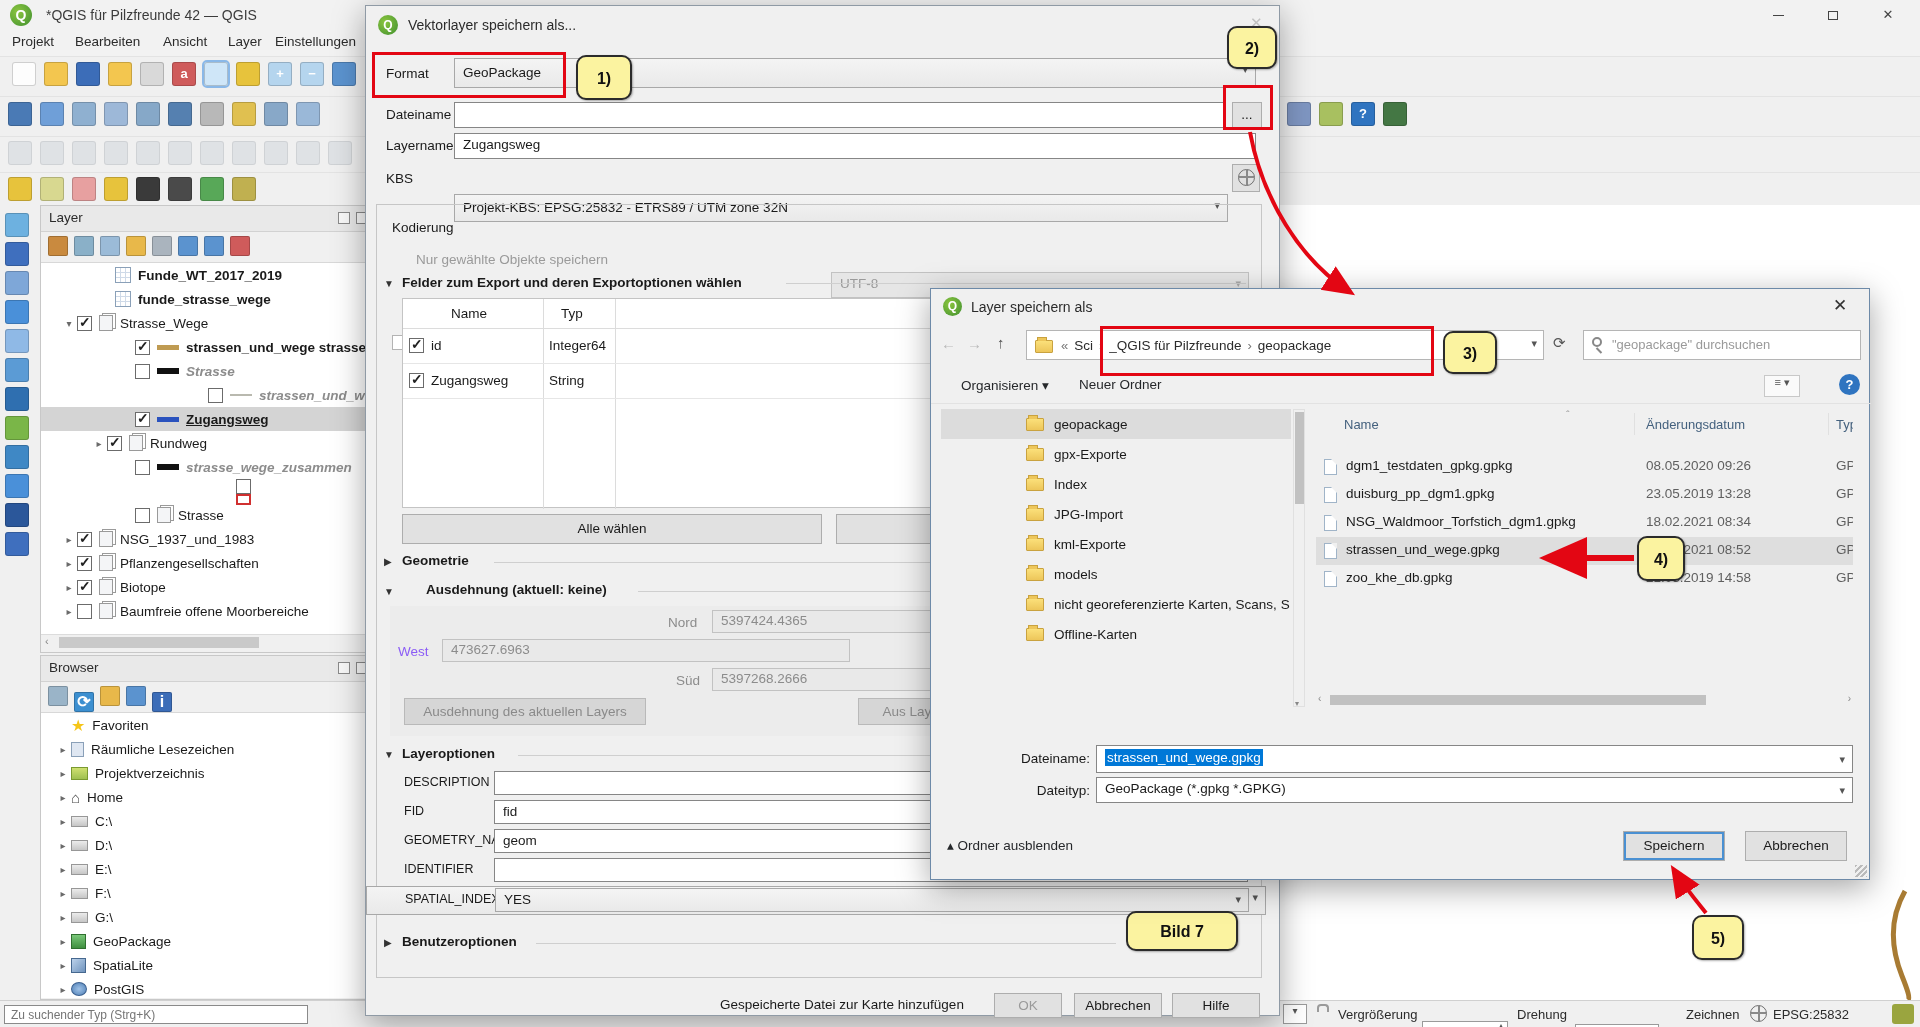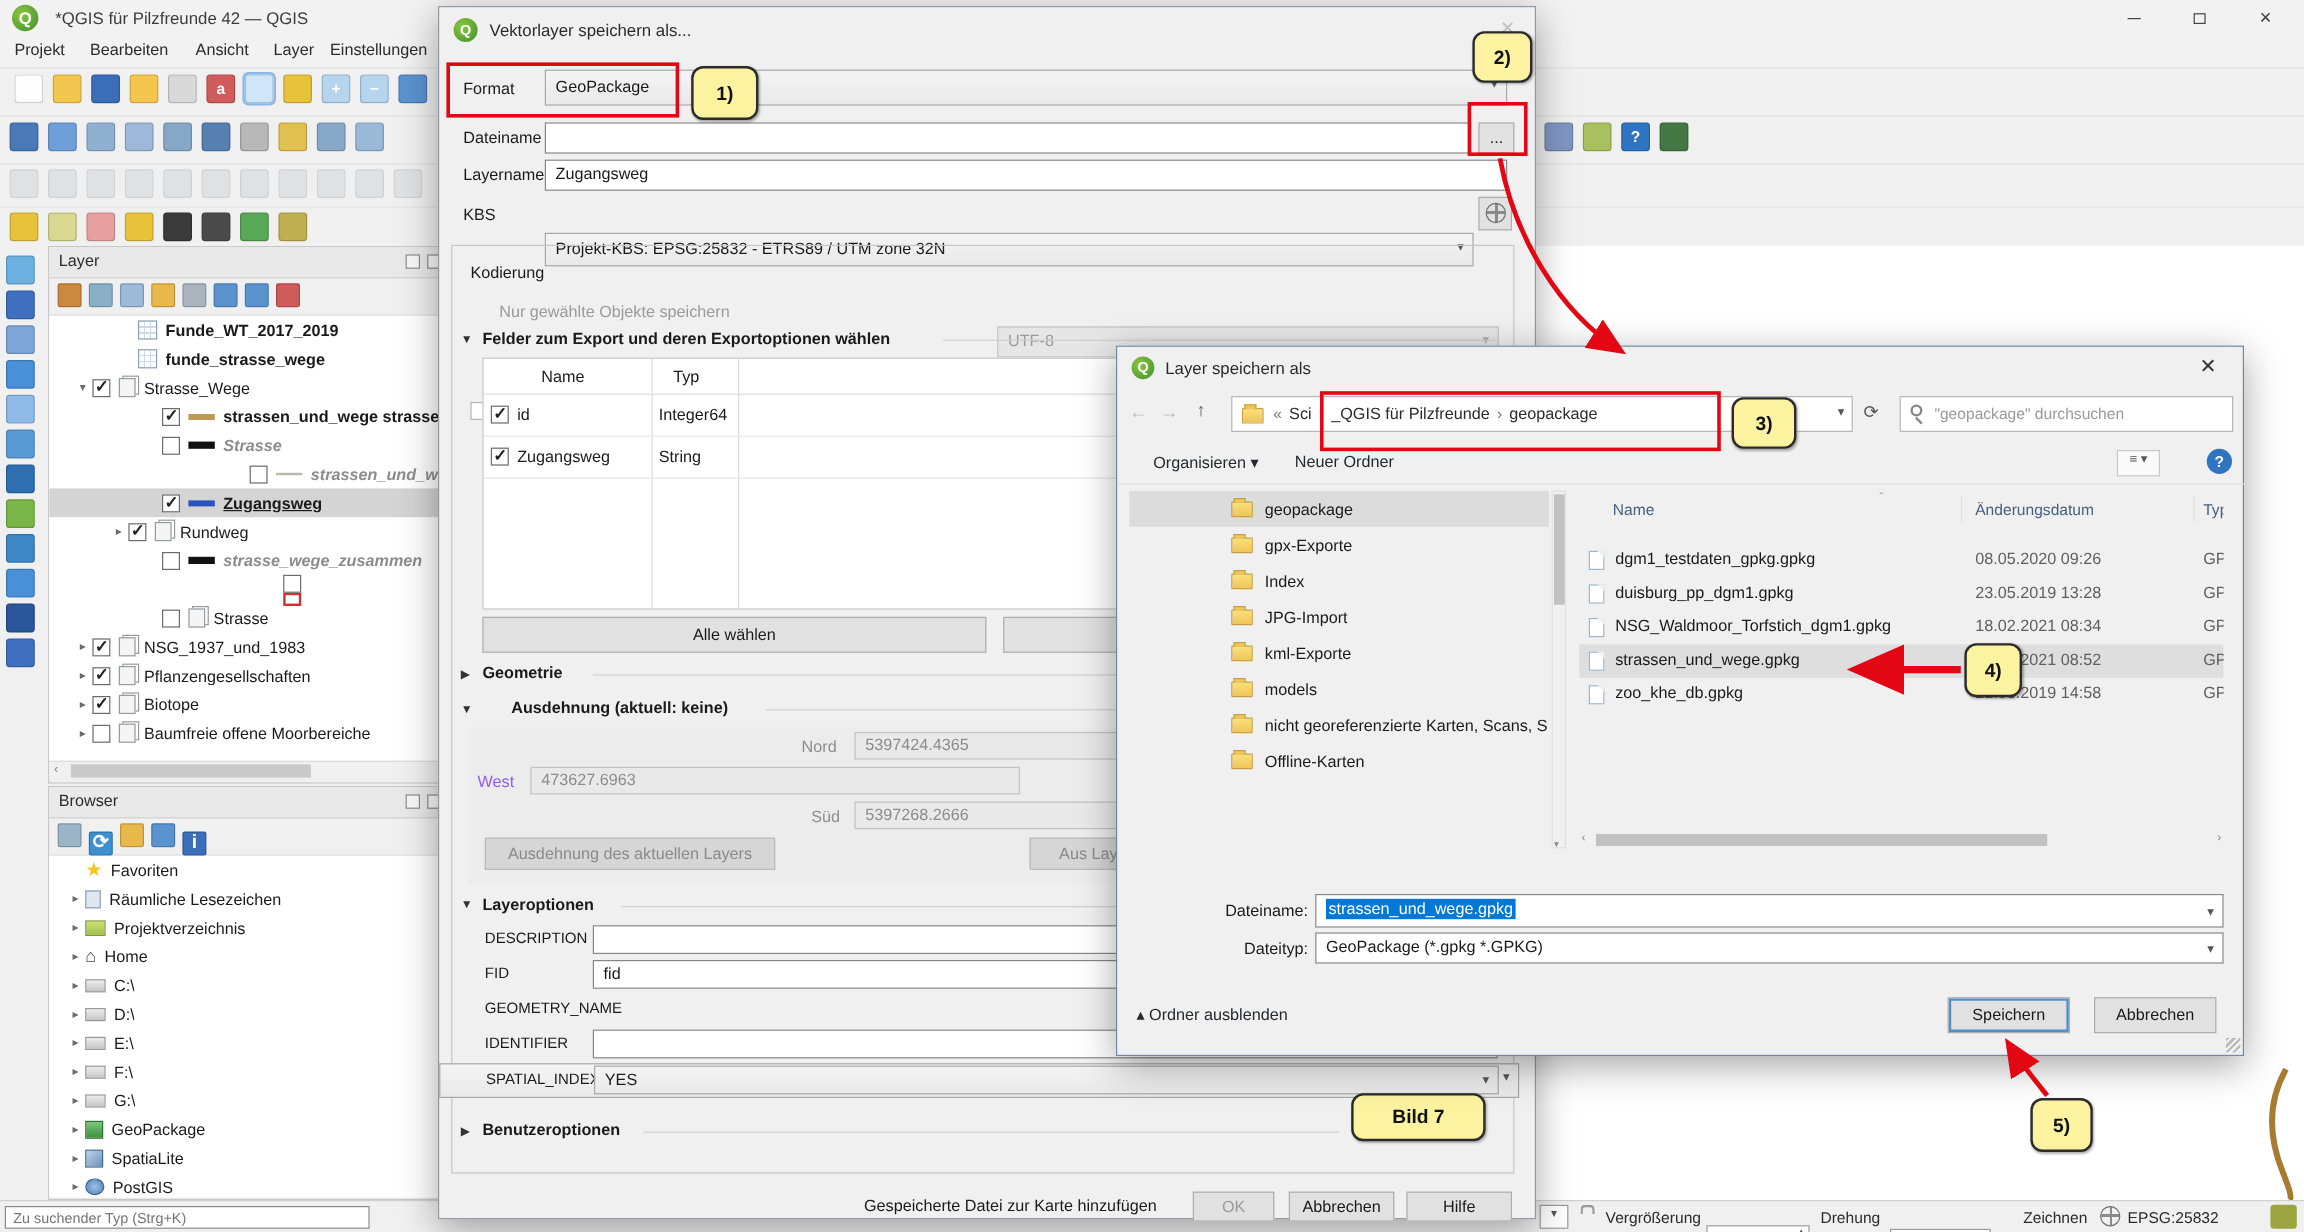--- a/index.html
+++ b/index.html
@@ -474,20 +474,21 @@
         <span class="inp" style="position:absolute;left:128px;top:1px;width:754px;height:24px;padding-top:3px;"></span>
       </div>
 
       <div style="position:relative;height:29px;">
         <span class="fld-label" style="position:absolute;left:38px;top:5px;font-size:12.5px;">FID</span>
         <span class="inp" style="position:absolute;left:128px;top:1px;width:754px;height:24px;padding-top:3px;">fid</span>
       </div>
 
       <div style="position:relative;height:29px;">
         <span class="fld-label" style="position:absolute;left:38px;top:5px;font-size:12.5px;">GEOMETRY_NAME</span>
+        <span class="inp" style="position:absolute;left:128px;top:1px;width:754px;height:24px;padding-top:3px;">geom</span>
       </div>
 
       <div style="position:relative;height:29px;">
         <span class="fld-label" style="position:absolute;left:38px;top:5px;font-size:12.5px;">IDENTIFIER</span>
         <span class="inp" style="position:absolute;left:128px;top:1px;width:754px;height:24px;padding-top:3px;"></span>
       </div>
 
       <div style="position:relative;height:29px;" class="combo">
         <span class="fld-label" style="position:absolute;left:38px;top:5px;font-size:12.5px;">SPATIAL_INDEX</span>
         <span class="inp combo" style="position:absolute;left:128px;top:1px;width:754px;height:24px;padding-top:3px;">YES</span>

